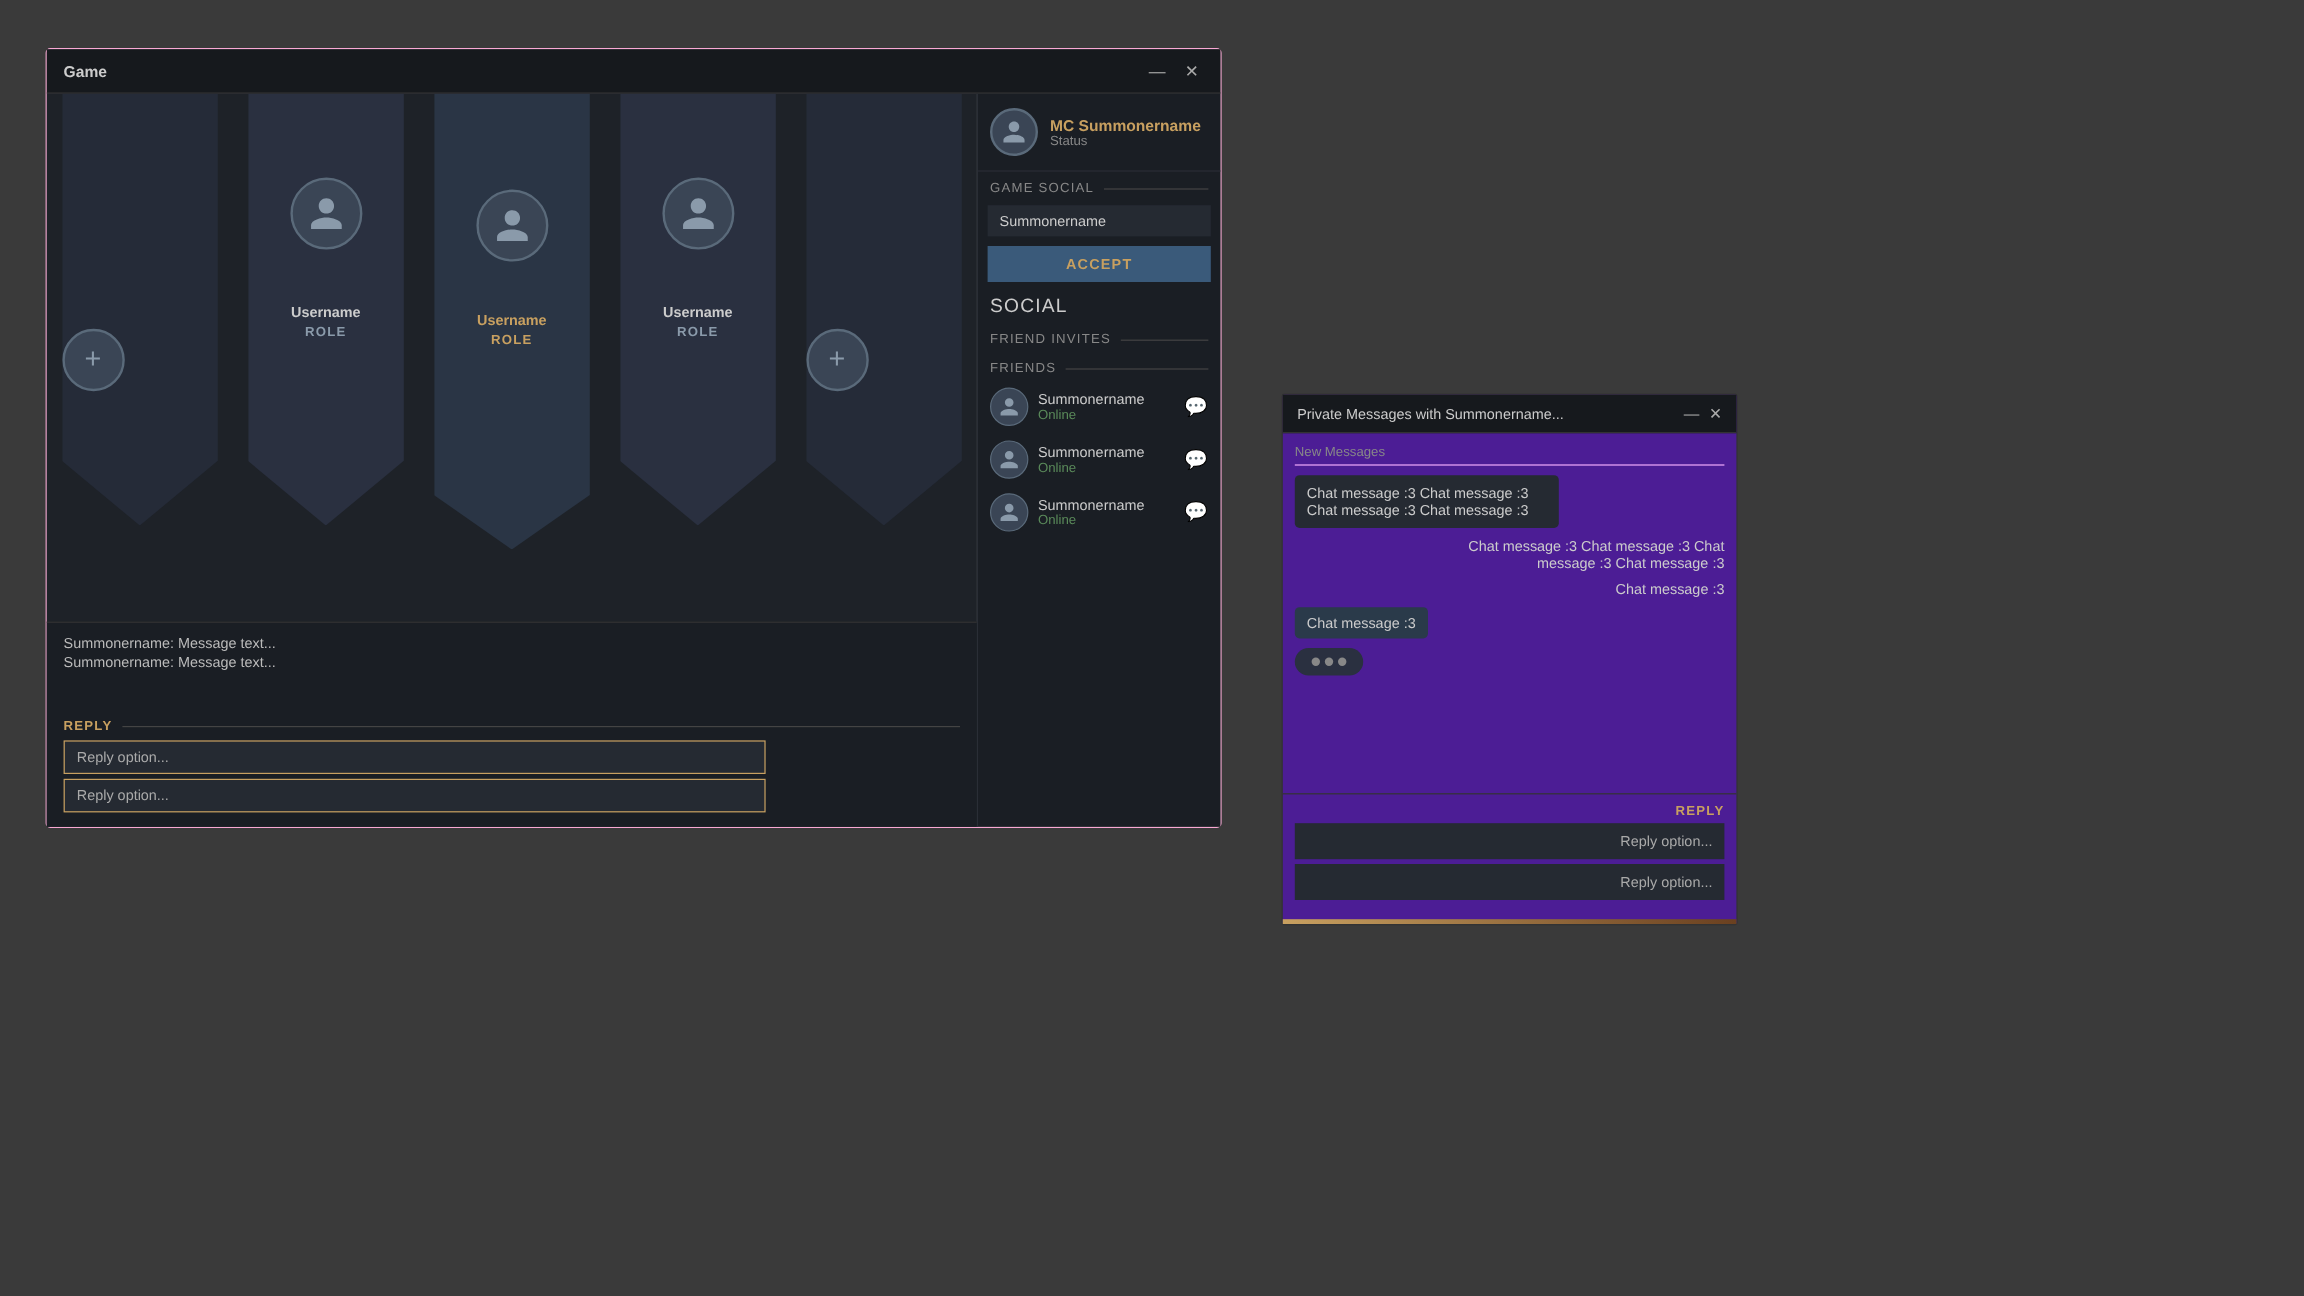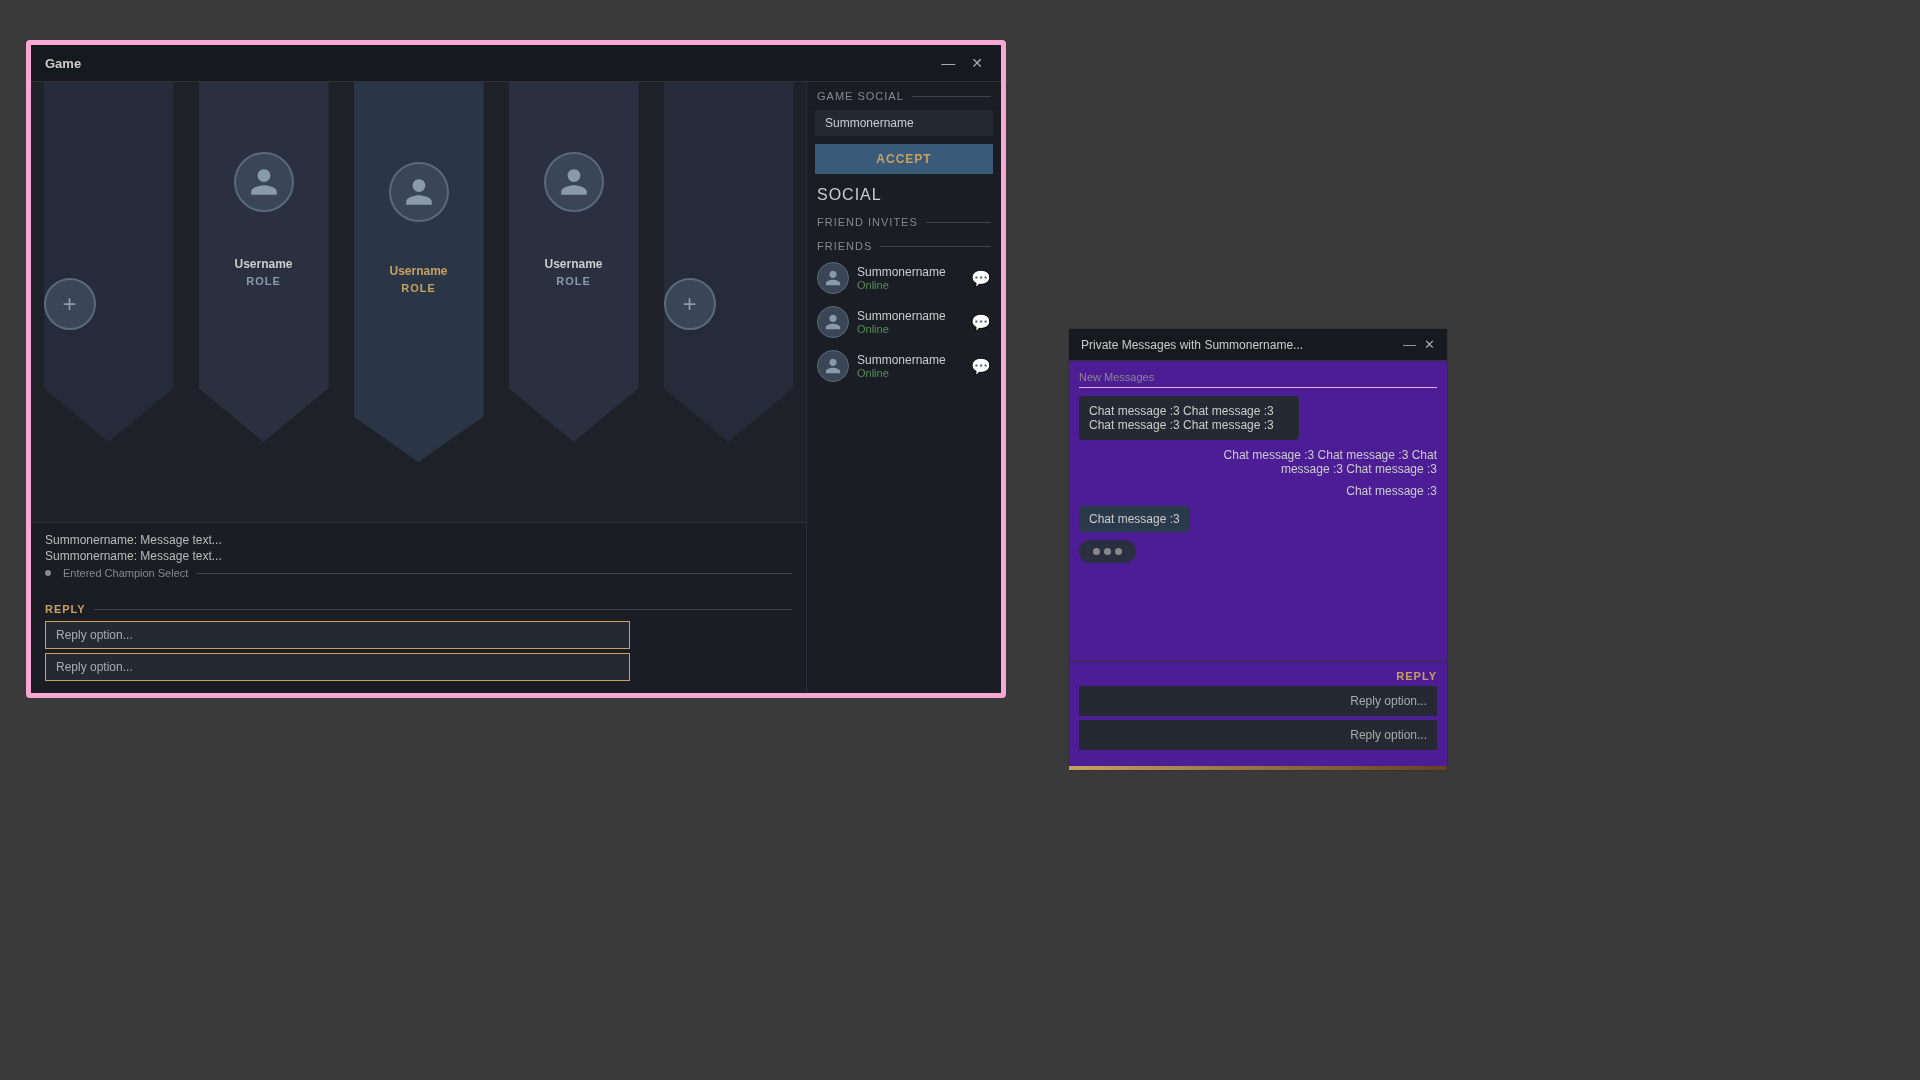--- a/index.html
+++ b/index.html
@@ -9,27 +9,27 @@
       width: 1920px;
       height: 1080px;
       overflow: hidden;
       display: flex;
       align-items: center;
       justify-content: center;
     }
 
     .window {
       background: #737373;
-      border: 5px solid #f9a8d4;
+      border: 1px solid #f9a8d4;
       border-radius: 4px;
       width: 980px;
       min-height: 640px;
       position: absolute;
       top: 40px;
-      left: 26px;
+      left: 38px;
     }
 
     .window-titlebar {
       background: #16191d;
       padding: 10px 14px;
       display: flex;
       align-items: center;
       justify-content: space-between;
       border-bottom: 1px solid #333;
     }
@@ -566,39 +566,46 @@
             </div>
           </div>
         </div>
 
       </div>
 
       <div class="chat-area">
         <div class="chat-log">
           <div class="chat-message">Summonername: Message text...</div>
           <div class="chat-message">Summonername: Message text...</div>
-          <div class="chat-divider">
-            <span class="chat-dot"></span>
-            <span>Entered Champion Select</span>
-          </div>
         </div>
 
         <div class="reply-section">
           <div class="reply-label">
             <span>REPLY</span>
           </div>
           <div class="reply-option">Reply option...</div>
           <div class="reply-option">Reply option...</div>
         </div>
       </div>
 
     </div>
 
     <div class="right-panel">
 
+      <div class="mc-header">
+        <div class="mc-avatar">
+          <svg viewBox="0 0 24 24">
+              <path d="M12 12c2.7 0 4.8-2.1 4.8-4.8S14.7 2.4 12 2.4 7.2 4.5 7.2 7.2 9.3 12 12 12zm0 2.4c-3.2 0-9.6 1.6-9.6 4.8v2.4h19.2v-2.4c0-3.2-6.4-4.8-9.6-4.8z"></path>
+            </svg>
+        </div>
+        <div class="mc-info">
+          <div class="mc-name">MC Summonername</div>
+          <div class="mc-status">Status</div>
+        </div>
+      </div>
 
       <div class="section-header">GAME SOCIAL</div>
       <div class="invite-item">Summonername</div>
       <button class="accept-btn">ACCEPT</button>
 
       <div class="social-label">SOCIAL</div>
 
       <div class="section-header">FRIEND INVITES</div>
 
       <div class="section-header">FRIENDS</div>

